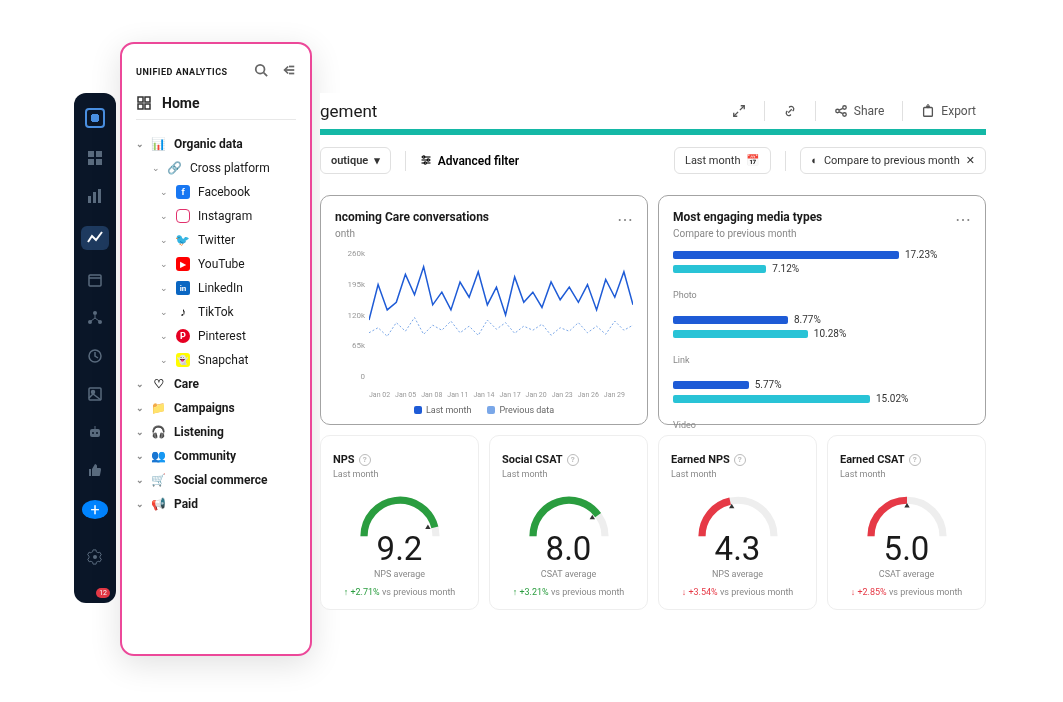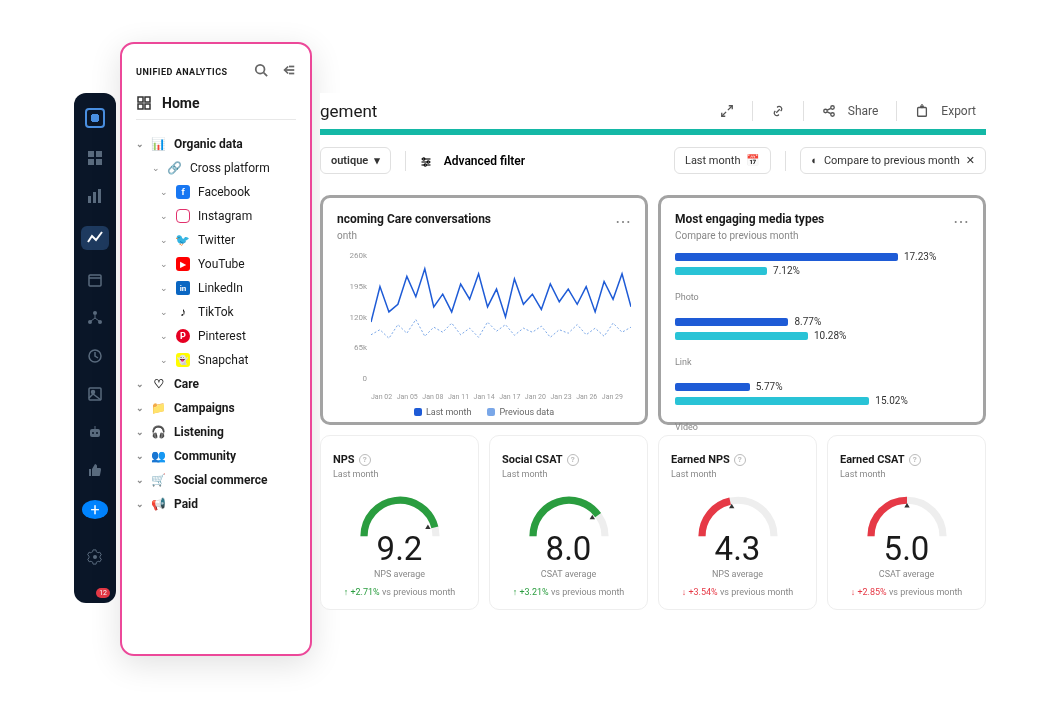--- a/index.html
+++ b/index.html
@@ -21,27 +21,27 @@
 .tree-item{display:flex;align-items:center;gap:8px;padding:5px 0;font-size:12px;color:#1a1a1a;cursor:pointer}
 .tree-item.bold{font-weight:700}
 .tree-item.sub{padding-left:16px;font-weight:400}
 .tree-item.subsub{padding-left:24px;font-weight:400}
 .caret{font-size:9px;color:#888;width:8px}
 .tree-icon{width:14px;height:14px;display:inline-flex;align-items:center;justify-content:center}
 .main{position:absolute;left:320px;top:93px;right:77px;bottom:100px;background:#fff}
 .main-header{display:flex;align-items:center;justify-content:space-between;height:42px;border-bottom:6px solid #14b8a6;padding-right:10px}
 .main-title{font-size:17px;font-weight:400;color:#1a1a1a}
 .header-actions{display:flex;align-items:center;gap:18px;color:#555;font-size:12px}
-.hdr-btn{display:flex;align-items:flex-end;gap:12px;cursor:pointer}
+.hdr-btn{display:flex;align-items:flex-start;gap:6px;cursor:pointer}
 .filter-bar{display:flex;align-items:center;gap:14px;padding:12px 0;font-size:12px;border-bottom:1px solid transparent}
 .pill{display:flex;align-items:center;gap:6px;padding:6px 10px;border:1px solid #e0e0e0;border-radius:6px;font-size:11px;color:#333;cursor:pointer}
 .pill.dark{font-weight:600}
 .vsep{width:1px;height:20px;background:#e0e0e0}
 .cards-row{display:flex;gap:10px;margin-top:8px}
-.card{background:#fff;border:3px solid #a3a3a3;border-radius:10px;padding:14px}
+.card{background:#fff;border:1px solid #a3a3a3;border-radius:10px;padding:14px}
 .card-lg{flex:1;height:230px;position:relative}
 .card-title{font-size:12px;font-weight:700;color:#1a1a1a;margin-bottom:4px}
 .card-sub{font-size:10px;color:#888}
 .more-icon{position:absolute;top:14px;right:14px;color:#888;cursor:pointer}
 .chart-area{position:relative;height:150px;margin-top:10px}
 .y-axis{position:absolute;left:0;top:0;bottom:18px;width:30px;display:flex;flex-direction:column;justify-content:space-between;font-size:8px;color:#999;text-align:right}
 .plot{position:absolute;left:34px;right:0;top:0;bottom:18px}
 .x-axis{position:absolute;left:34px;right:8px;bottom:0;display:flex;justify-content:space-between;font-size:7px;color:#999}
 .legend{display:flex;justify-content:center;gap:16px;font-size:9px;color:#666;margin-top:6px}
 .legend-item{display:flex;align-items:center;gap:4px}

